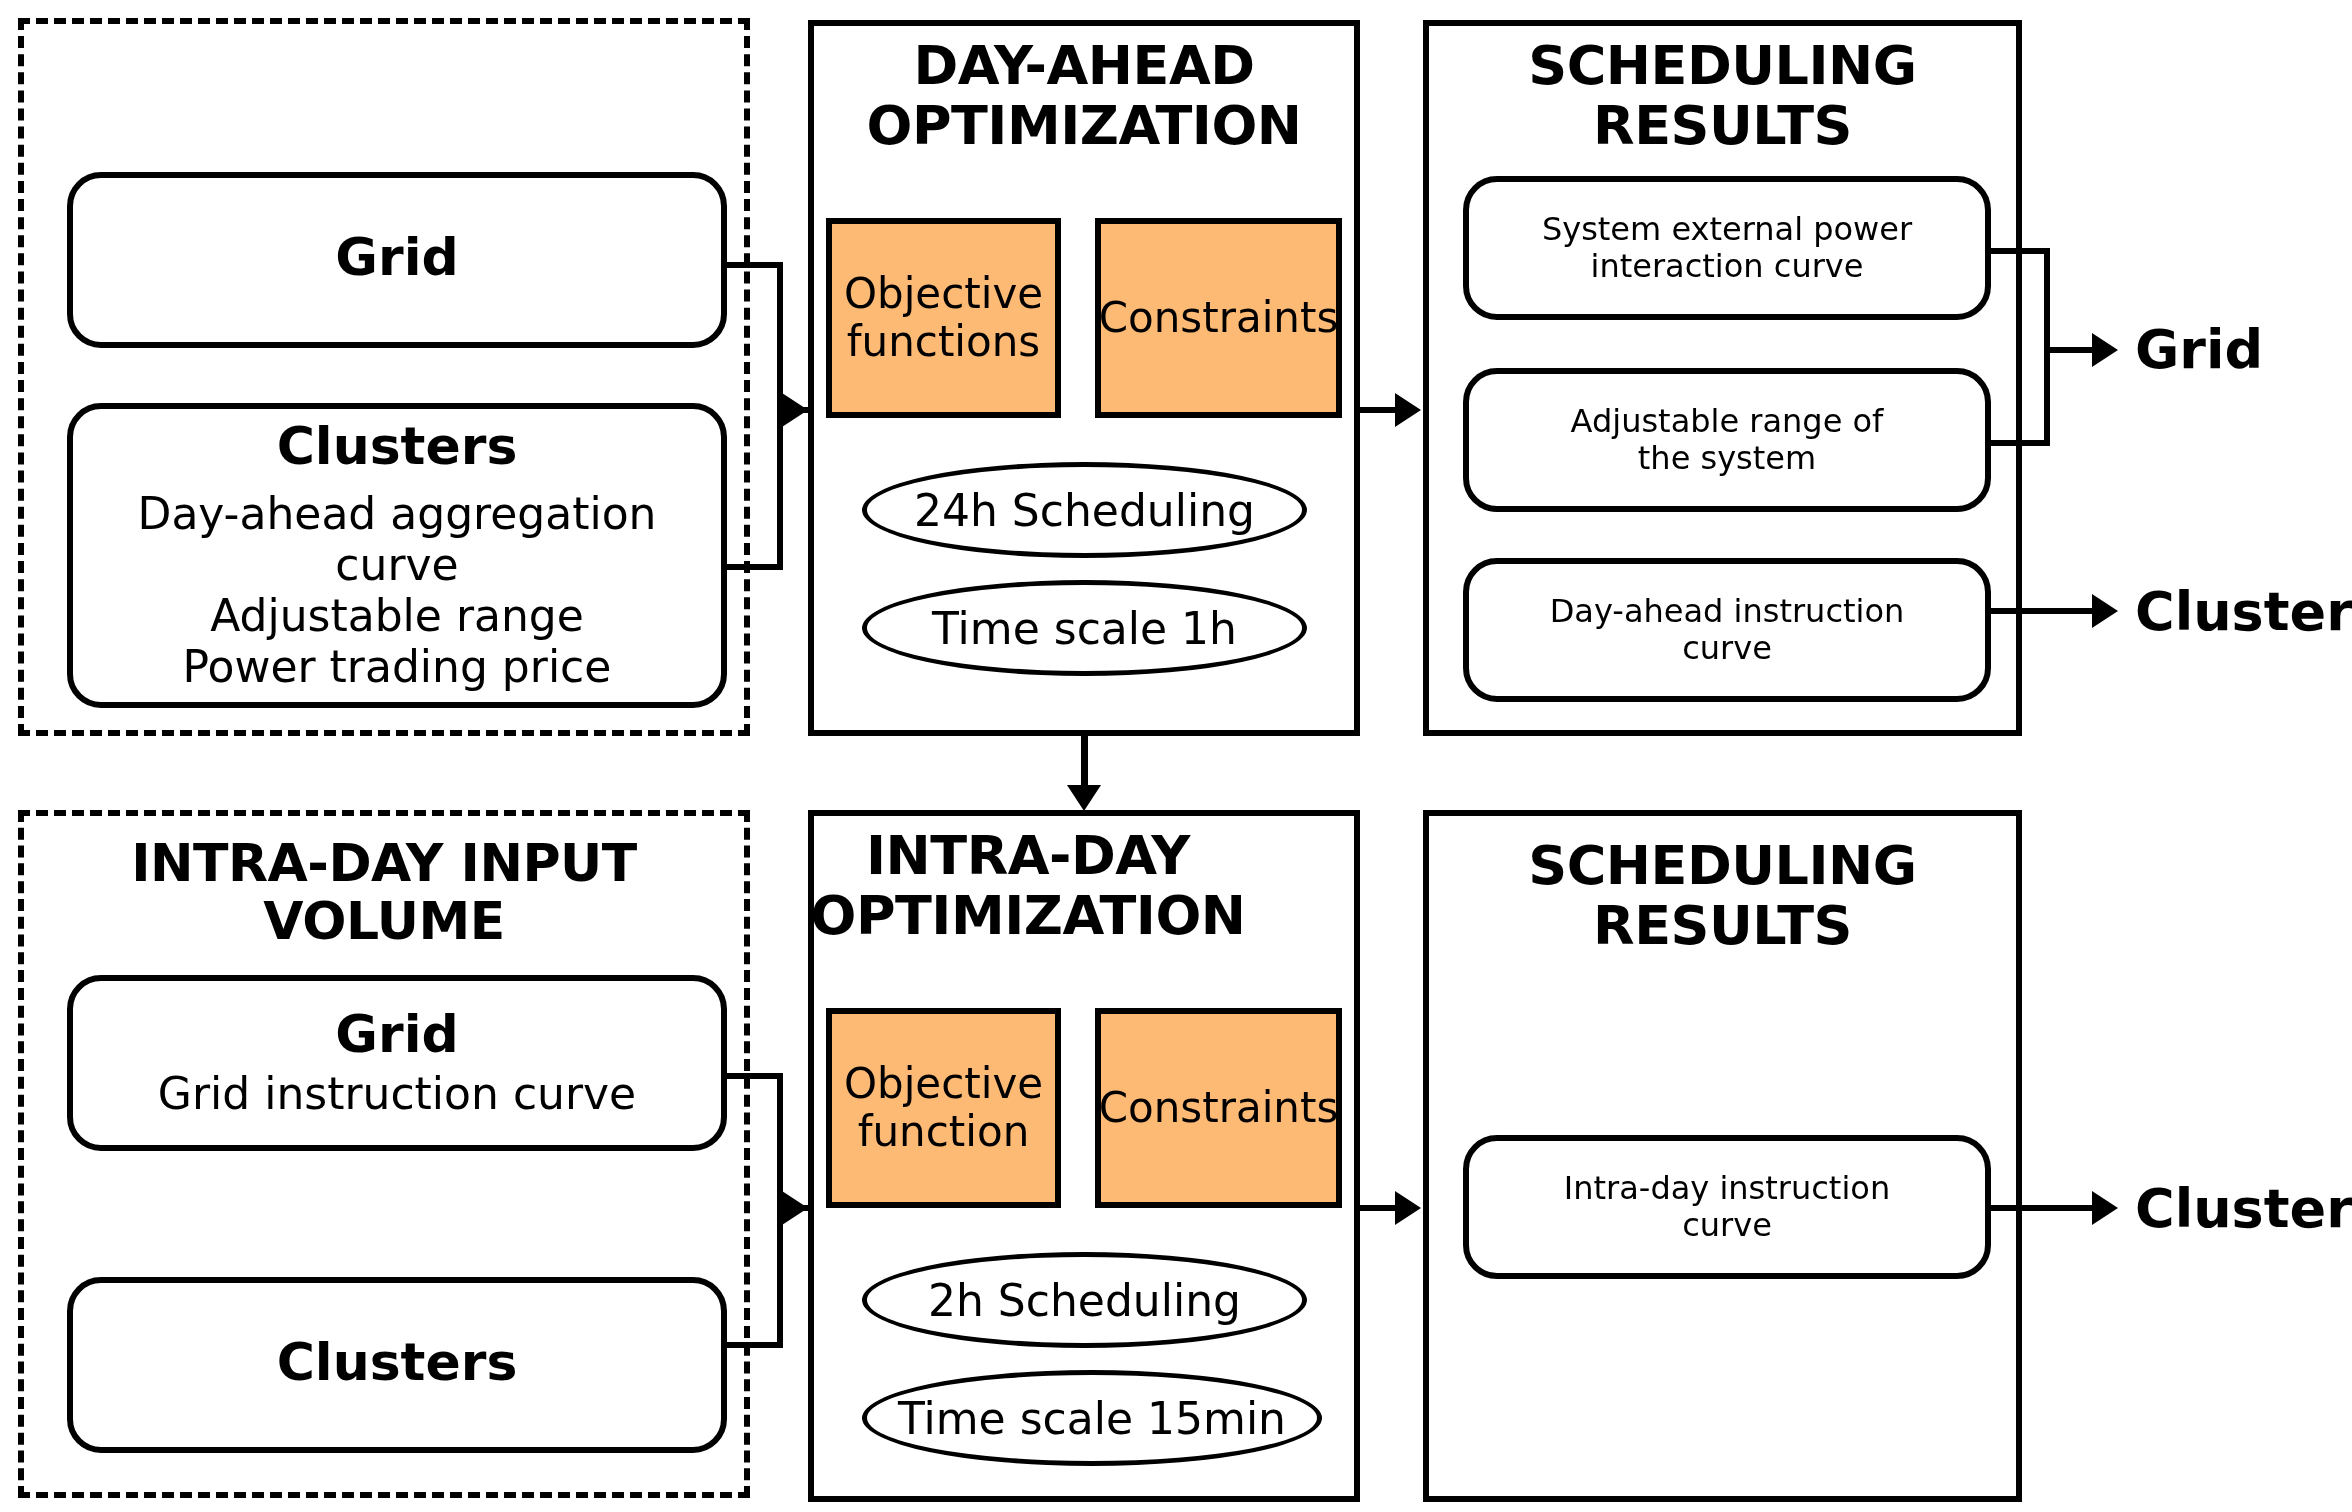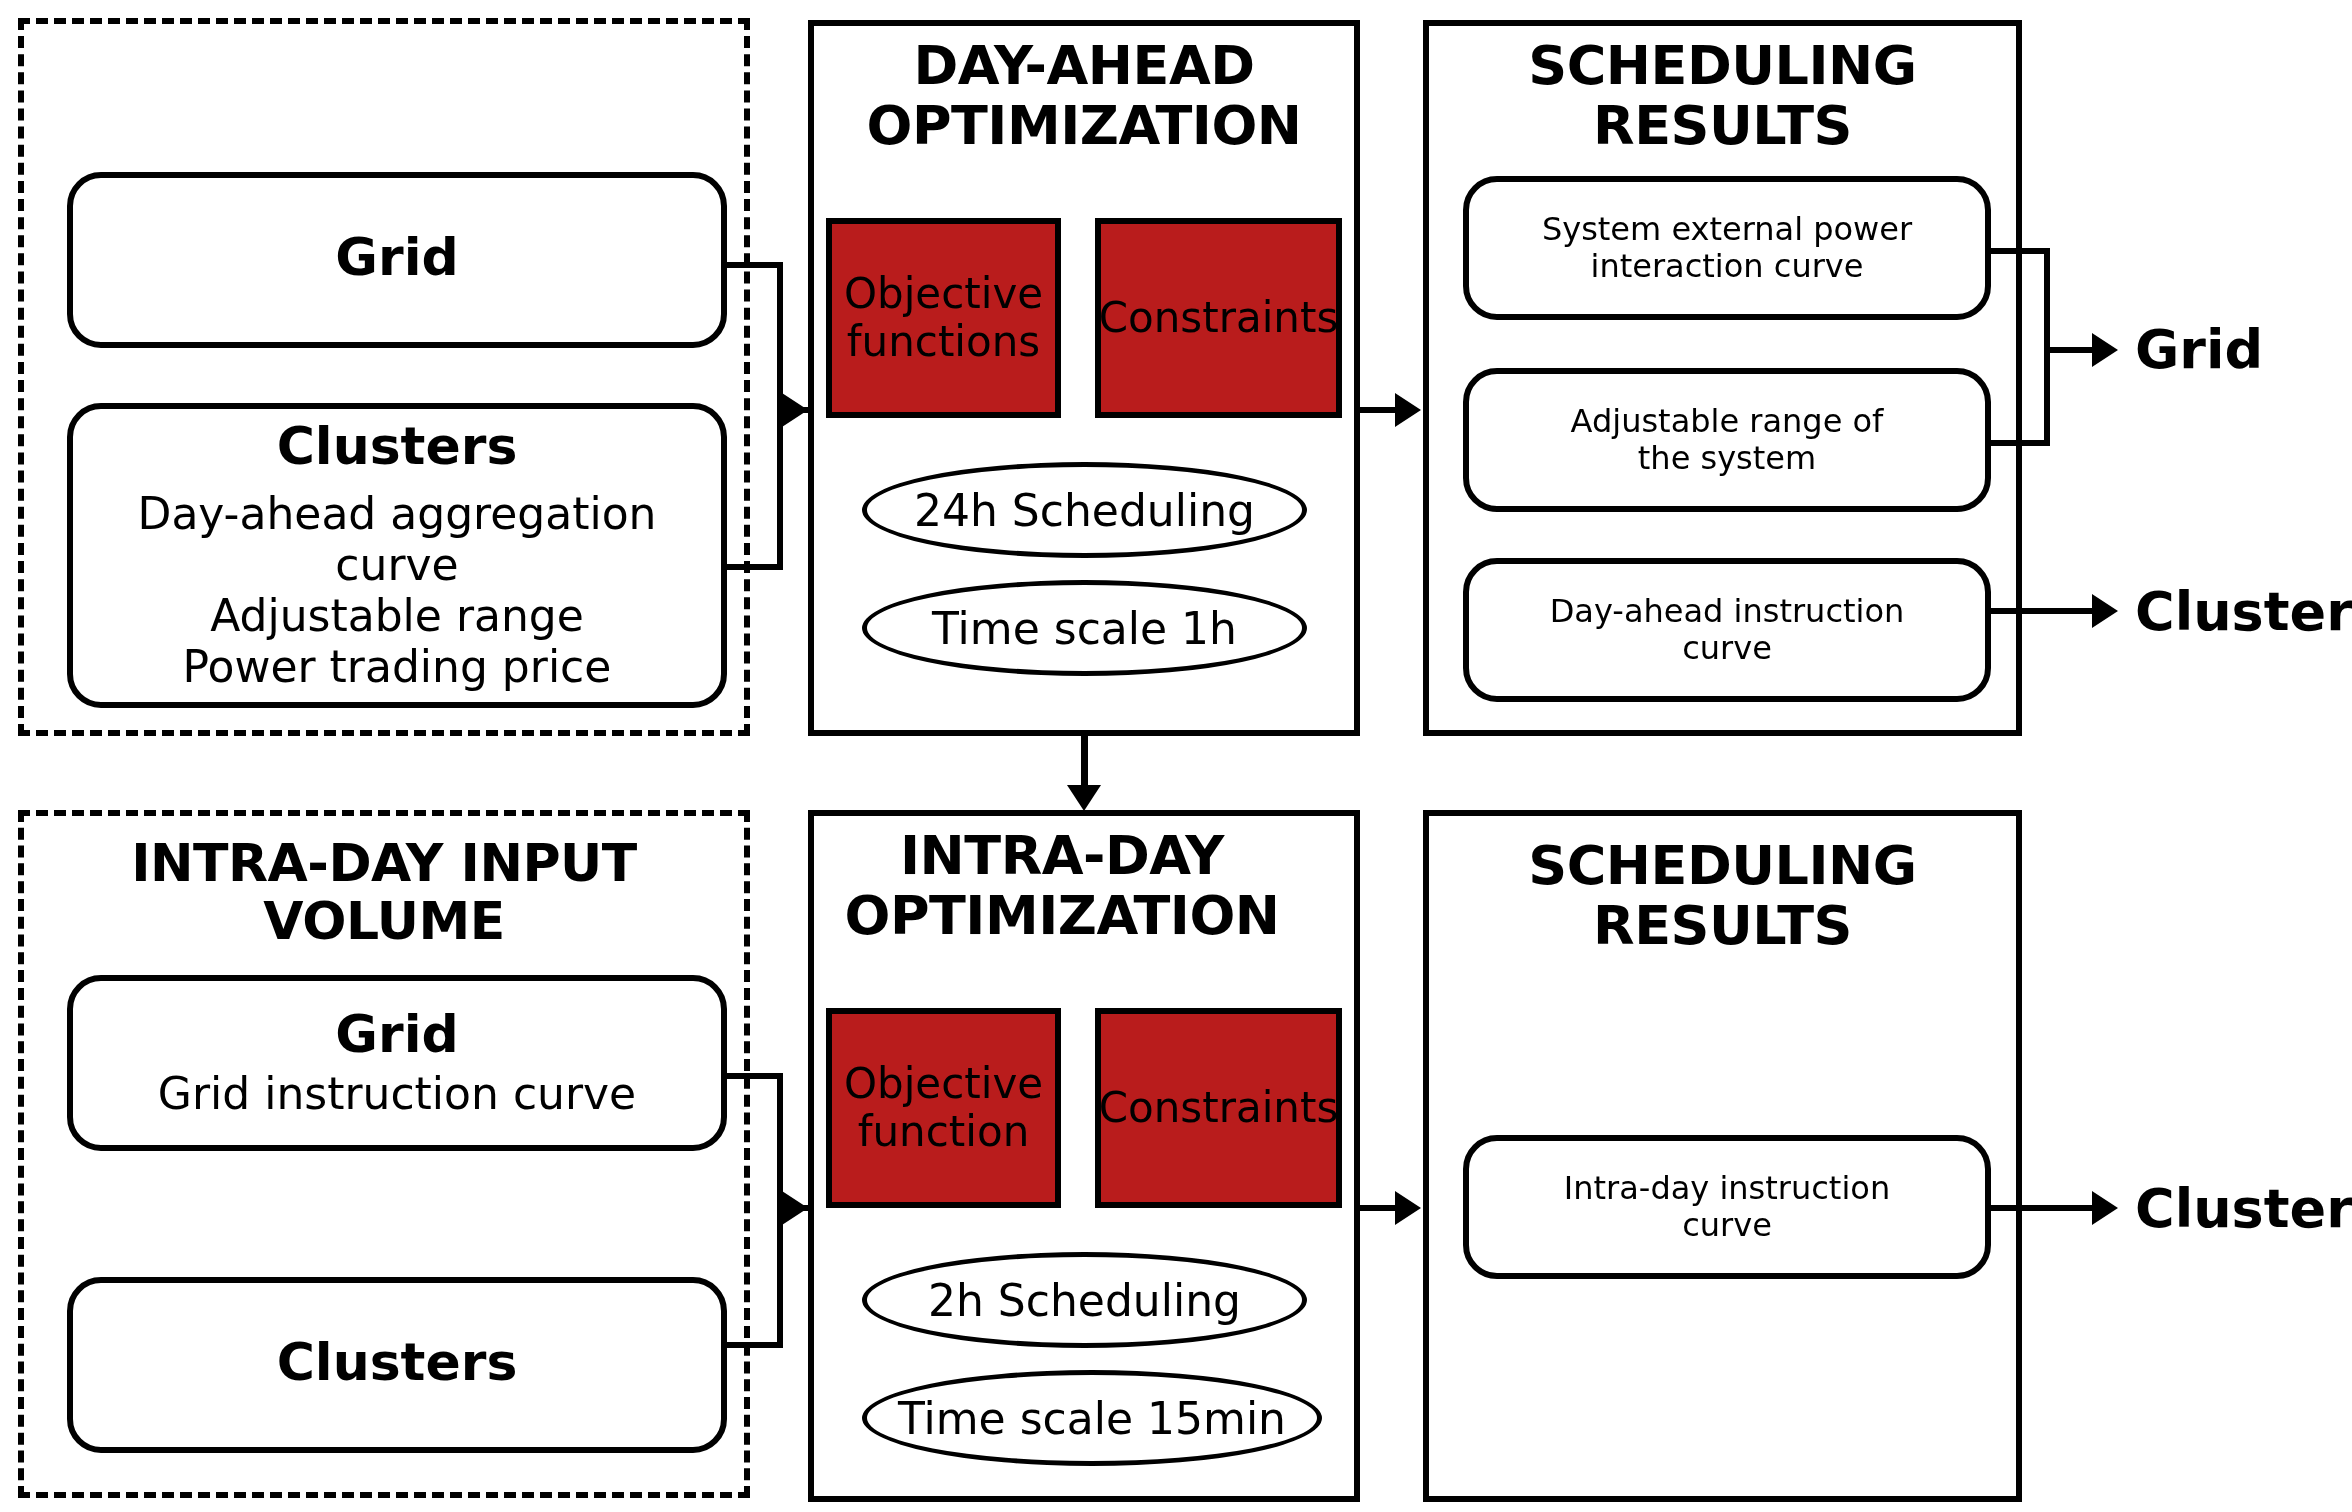--- a/index.html
+++ b/index.html
@@ -82,21 +82,21 @@
     font-weight: normal;
     line-height: 1.16;
     white-space: pre-line;
   }
 
   
   .sqbox {
     position: absolute;
     border: 6px solid #000;
     box-sizing: border-box;
-    background: #b91c1c;
+    background: #fdba74;
     display: flex;
     align-items: center;
     justify-content: center;
     text-align: center;
     font-size: 42px;
     line-height: 1.15;
     white-space: pre-line;
   }
 
   
@@ -230,21 +230,21 @@
     <div class="card-title">Clusters</div>
   </div>
 
   <div class="hline" style="left:727px; top:1073px; width:56px;"></div>
   <div class="vline" style="left:777px; top:1073px; height:275px;"></div>
   <div class="hline" style="left:727px; top:1342px; width:56px;"></div>
   <div class="hline" style="left:777px; top:1205px; width:35px;"></div>
   <div class="arrow-right" style="left:782px; top:1191px;"></div>
 
   <div class="solid-panel" style="left:808px; top:810px; width:552px; height:692px;"></div>
-  <div class="panel-title title-solid" style="left:808px; top:826px; width:440px;padding-left:34px;">INTRA-DAY
+  <div class="panel-title title-solid" style="left:808px; top:826px; width:440px;">INTRA-DAY
 OPTIMIZATION</div>
 
   <div class="sqbox" style="left:826px; top:1008px; width:235px; height:200px;">Objective
 function</div>
   <div class="sqbox" style="left:1095px; top:1008px; width:247px; height:200px;">Constraints</div>
 
   <div class="ellipse" style="left:862px; top:1252px; width:445px; height:96px;">2h Scheduling</div>
   <div class="ellipse" style="left:862px; top:1370px; width:460px; height:96px;">Time scale 15min</div>
 
   <div class="hline" style="left:1360px; top:1205px; width:37px;"></div>

